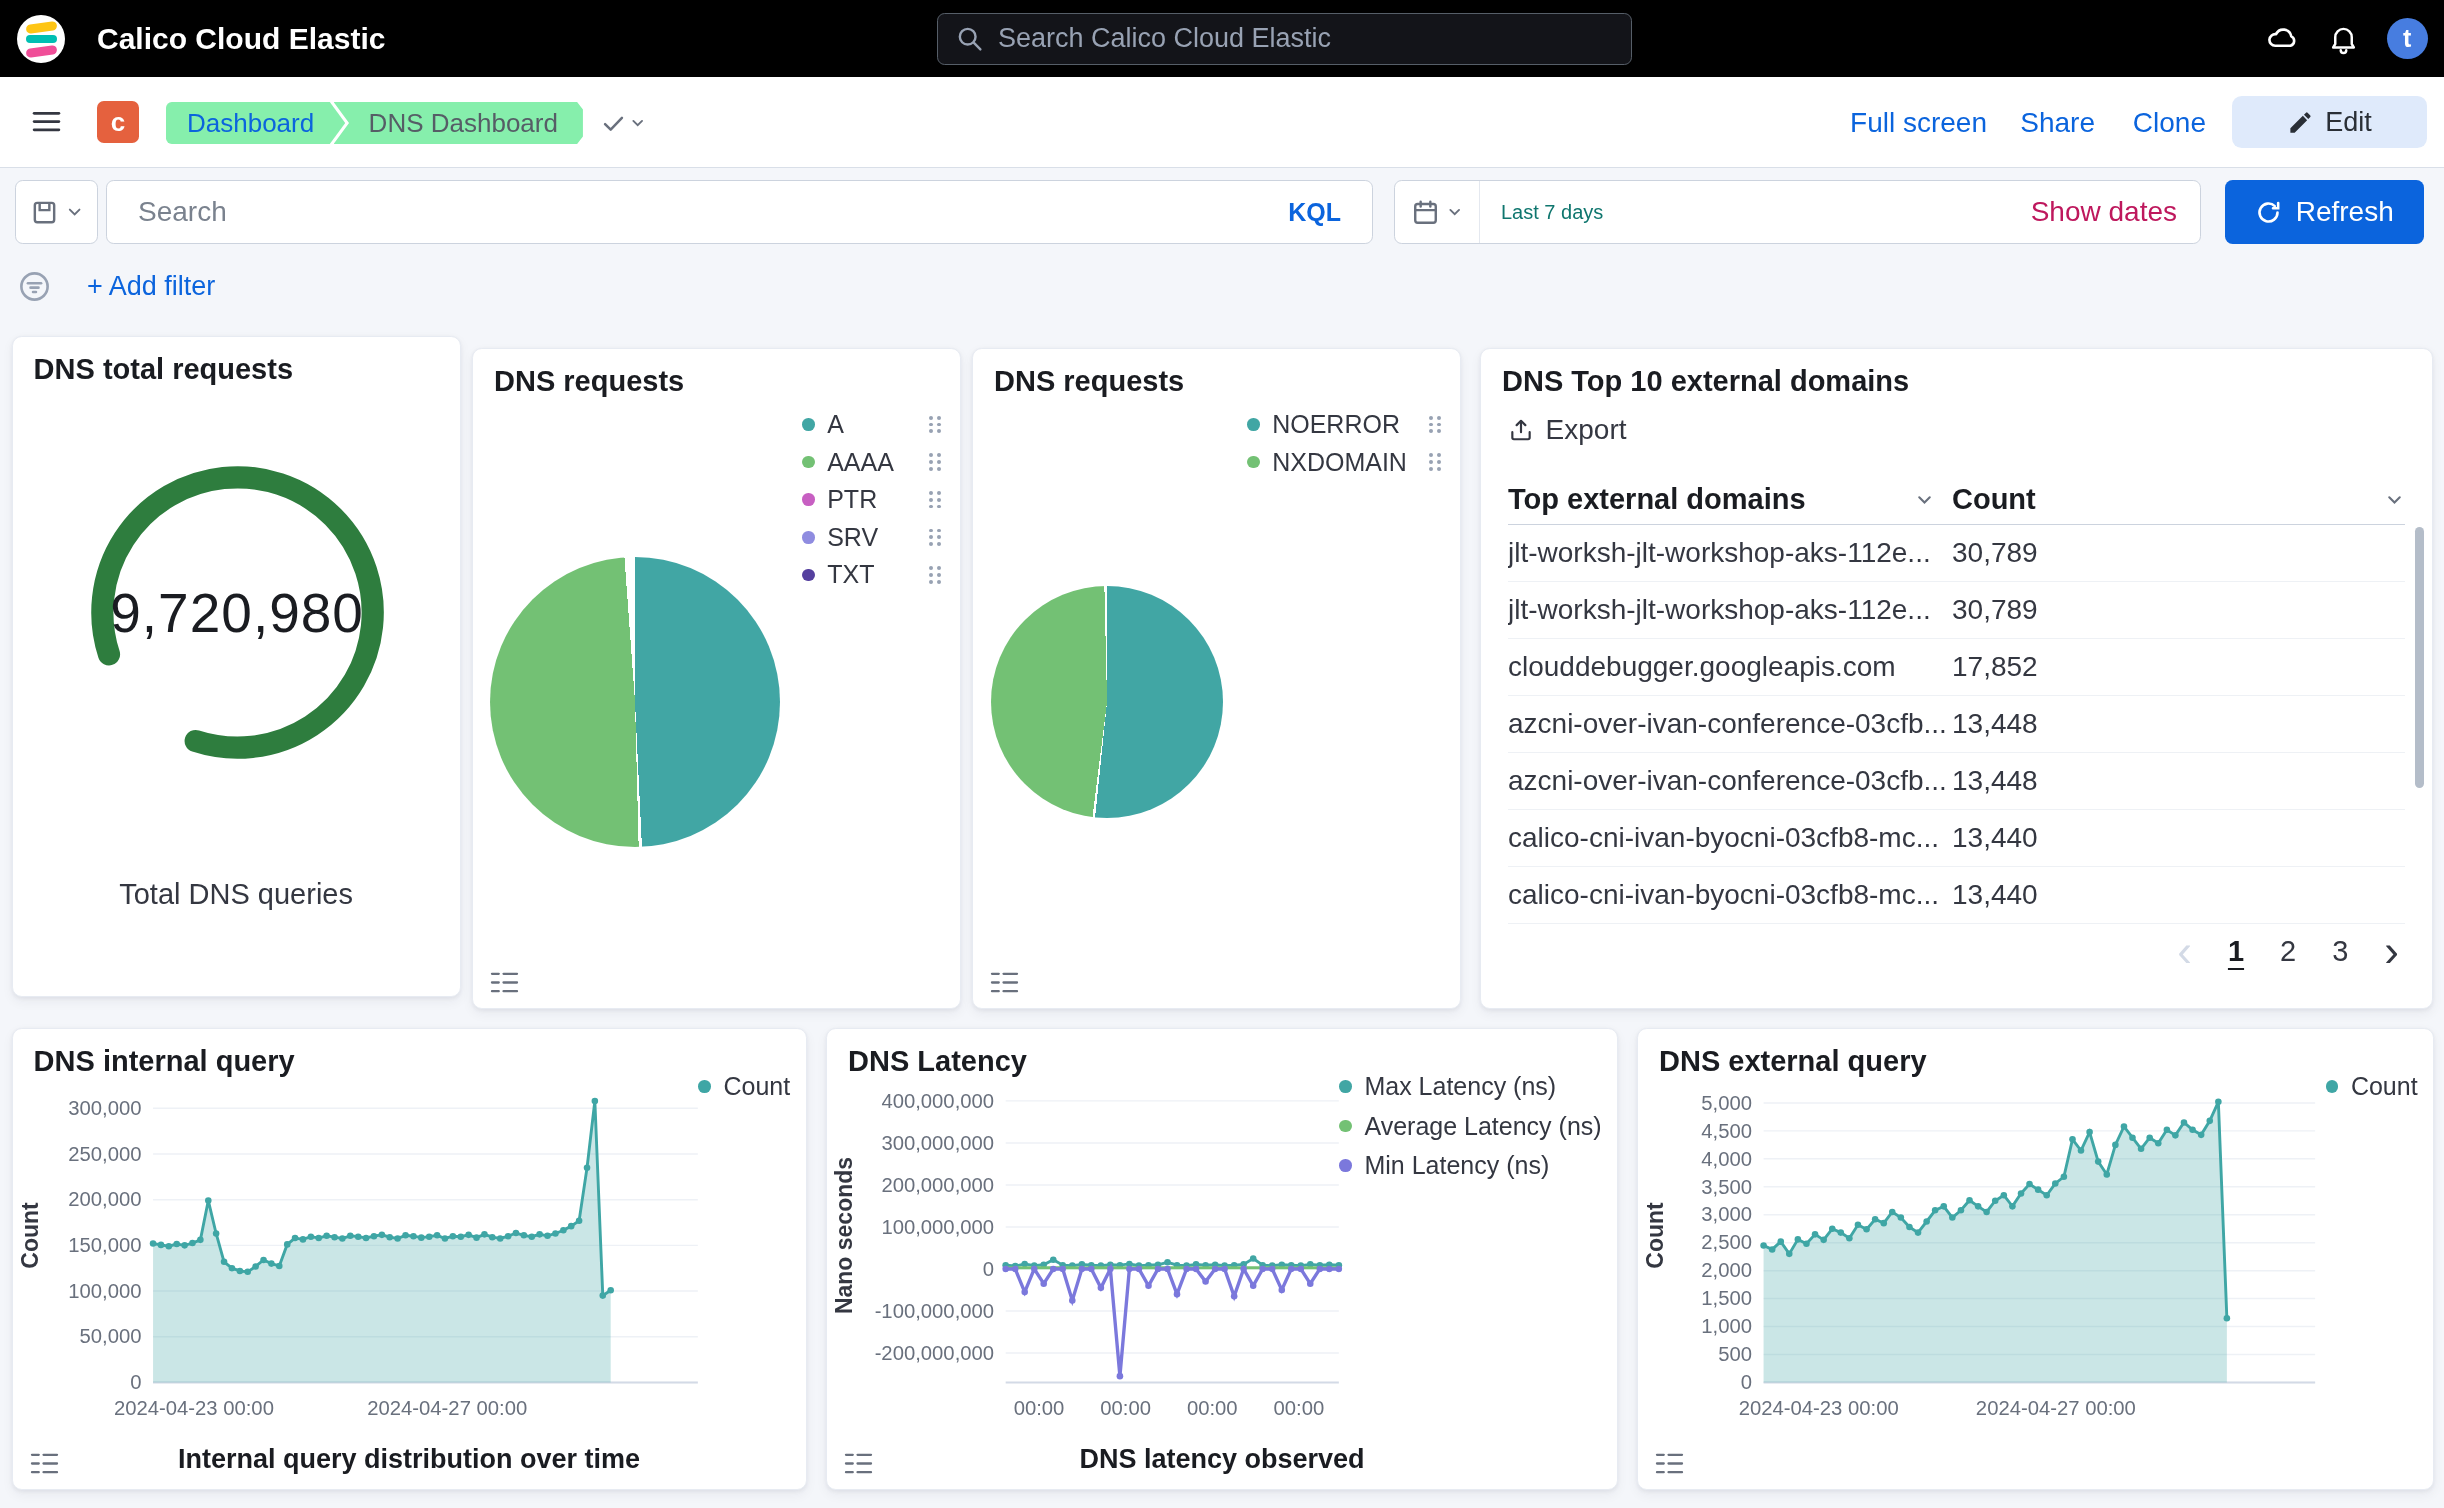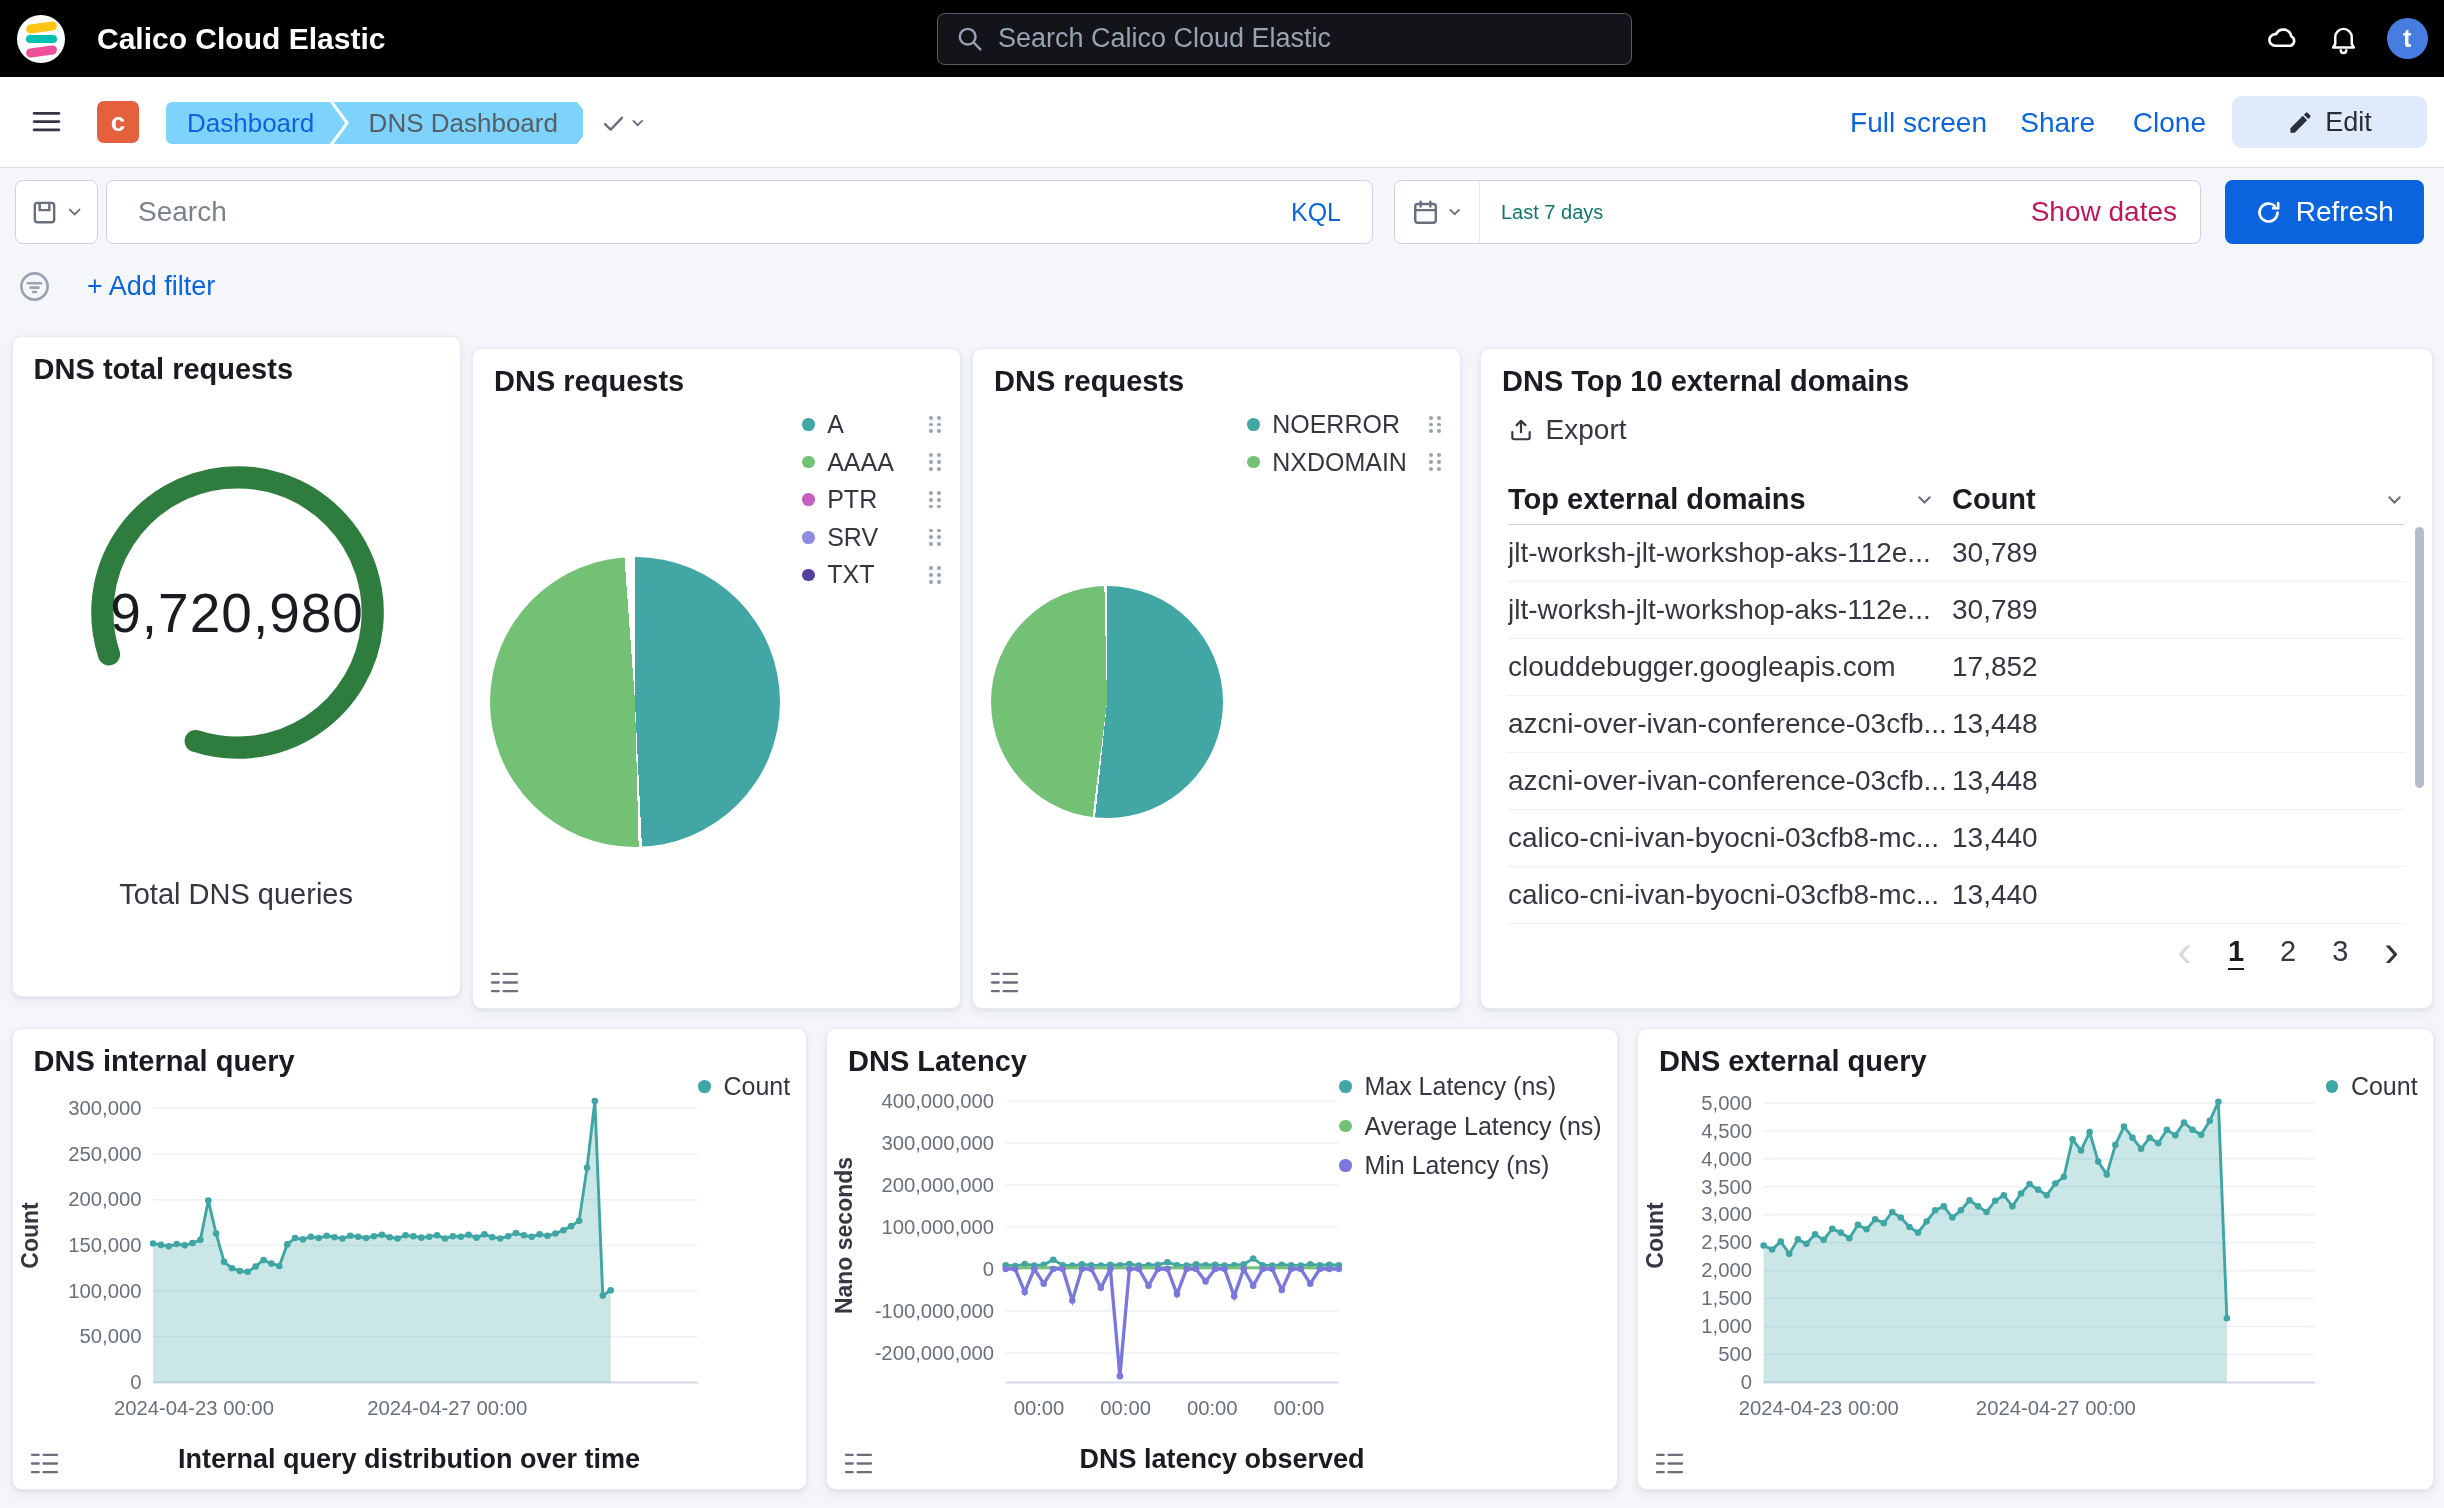--- a/index.html
+++ b/index.html
@@ -24,37 +24,37 @@
   .topbar-search { position:absolute; left:937px; top:12.6px; width:695px; height:52px; background:#131419; border:1.9px solid #565e68; border-radius:7.7px; display:flex; align-items:center; padding:0 17.4px; gap:13.5px; }
   .topbar-search-ph { color:#98a2b3; font-size:27px; }
   .topbar-right { position:absolute; right:17.4px; top:0; height:77px; display:flex; align-items:center; gap:27px; }
   .avatar { width:41px; height:41px; border-radius:50%; background:#477de0; color:#fff; font-size:25px; font-weight:700; display:flex; align-items:center; justify-content:center; }
 
   
   .navbar { position:absolute; top:77px; left:0; right:0; height:91px; background:#fff; border-bottom:1.9px solid #d9dfe8; z-index:4; }
   .hamburger { position:absolute; left:29px; top:28px; }
   .badge { position:absolute; left:97px; top:24px; width:42px; height:42px; border-radius:6.8px; background:#e5613e; color:#fff; font-size:26px; font-weight:700; display:flex; align-items:center; justify-content:center; }
   .crumbs { position:absolute; left:166px; top:25px; display:flex; align-items:center; }
-  .crumb { height:42px; line-height:42px; font-size:26px; background:#7dd3fc; white-space:nowrap; }
+  .crumb { height:42px; line-height:42px; font-size:26px; background:#86efac; white-space:nowrap; }
   .crumb1 { padding:0 31px 0 21px; color:#0b64dd; clip-path:polygon(0 0,calc(100% - 15.4px) 0,100% 50%,calc(100% - 15.4px) 100%,0 100%); border-radius:5.8px 0 0 5.8px; }
   .crumb2 { margin-left:-11.6px; padding:0 25px 0 35px; color:#565d66; clip-path:polygon(0 0,calc(100% - 5.8px) 0,100% 18%,100% 82%,calc(100% - 5.8px) 100%,0 100%,15.4px 50%); }
   .crumb-check { display:flex; align-items:center; margin-left:17.4px; gap:1.9px; }
   .nav-link { position:absolute; top:0; height:91px; line-height:91px; color:#0b64dd; font-size:28px; cursor:pointer; white-space:nowrap; }
   .lnk-full  { right:458px; }
   .lnk-share { right:350px; }
   .lnk-clone { right:239px; }
   .edit-btn { position:absolute; right:18.3px; top:19.3px; width:195px; height:52px; border-radius:9.7px; background:#dfeafb; display:flex; align-items:center; justify-content:center; gap:11.6px; font-size:27px; font-weight:500; color:#2a2f36; cursor:pointer; }
 
   
   .querybar { position:absolute; top:180px; left:0; right:0; height:66px; }
   .qb-box { position:absolute; top:0; height:64px; background:#fff; border:1.9px solid #ccd3de; border-radius:7.7px; display:flex; align-items:center; }
   .save-group { left:15.4px; width:83px; justify-content:center; gap:5.8px; }
   .search-box { left:106px; width:1267px; padding:0 31px; gap:13.5px; }
   .search-ph { color:#7a828e; font-size:28px; flex:1; }
-  .kql { color:#0b64dd; font-size:25px; font-weight:400; }
+  .kql { color:#0b64dd; font-size:25px; font-weight:700; }
   .date-group { left:1394px; width:807px; }
   .cal-seg { width:85px; height:100%; display:flex; align-items:center; justify-content:center; gap:5.8px; border-right:1.9px solid #e4e8ef; }
   .time-text { margin-left:21px; font-size:20px; color:#0f766e; flex:1; }
   .show-dates { color:#be185d; font-size:28px; margin-right:23px; }
   .refresh-btn { position:absolute; left:2225px; top:0; width:199px; height:64px; background:#0b64dd; border-radius:7.7px; color:#fff; font-size:28px; font-weight:500; display:flex; align-items:center; justify-content:center; gap:13.5px; cursor:pointer; }
 
   
   .filterbar { position:absolute; top:265px; left:0; height:42px; }
   .filter-ic { position:absolute; left:17.4px; top:3.9px; }
   .add-filter { position:absolute; left:87px; top:0; height:42px; line-height:42px; font-size:27px; color:#0b64dd; white-space:nowrap; }

